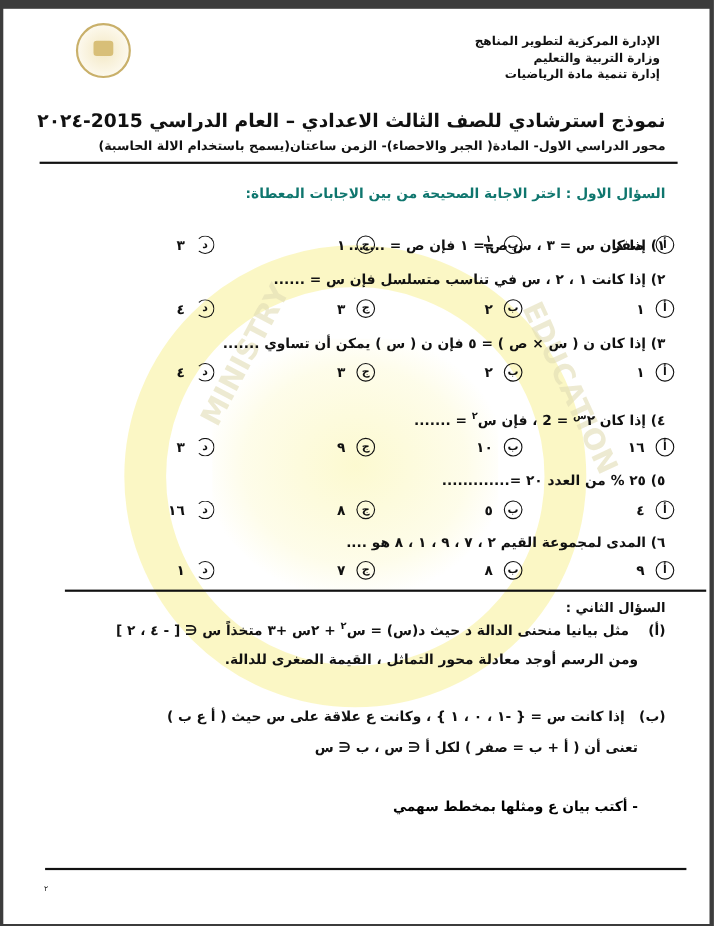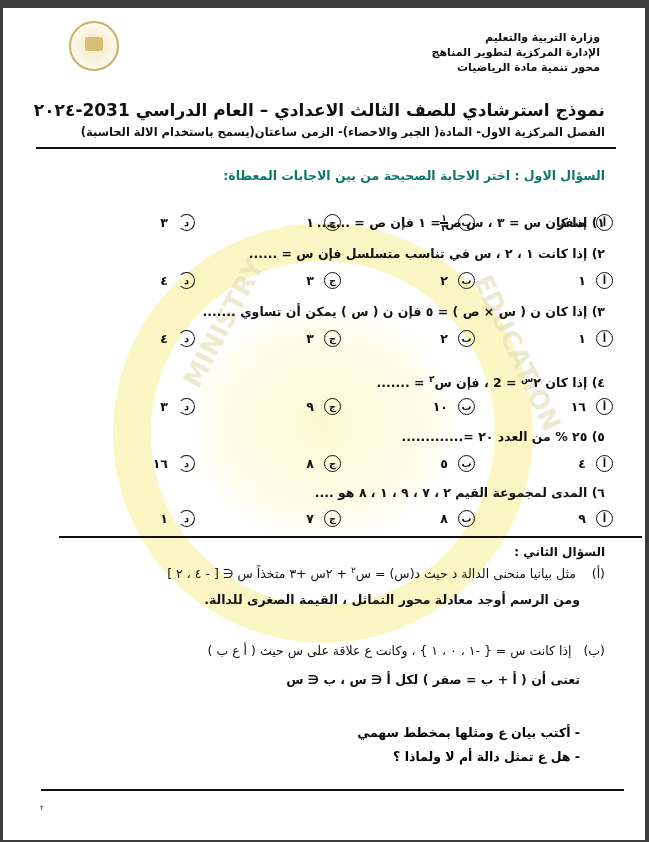--- a/index.html
+++ b/index.html
@@ -75,21 +75,21 @@
   .o2 { right: 138px; }
   .o3 { right: 272px; }
   .o4 { right: 418px; }
   .sup { font-size: 9px; vertical-align: super; }
   .frac { display: inline-flex; flex-direction: column; align-items: center; font-size: 9px; line-height: 8px; }
   .frac .bar { width: 8px; height: 1.5px; background: #111; }
   .q2-head {
     position: absolute; right: 40px; top: 537px; font-weight: bold; font-size: 12px; color: #111;
   }
   .part {
-    position: absolute; right: 40px; font-weight: normal; font-size: 12.5px; color: #111; white-space: nowrap;
+    position: absolute; right: 40px; font-weight: bold; font-size: 12.5px; color: #111; white-space: nowrap;
   }
   .part-cont {
     position: absolute; font-weight: bold; font-size: 12.5px; color: #111; white-space: nowrap;
   }
   .bullet {
     position: absolute; right: 65px; font-weight: bold; font-size: 12.5px; color: #000000; white-space: nowrap;
   }
   .page-num {
     position: absolute; left: 37px; top: 796px; font-size: 7px; color: #111;
   }
@@ -102,27 +102,27 @@
   <div class="watermark"></div>
   <div class="watermark-inner"></div>
   <div class="wm-text" style="left:150px; top:300px; transform: rotate(-62deg);">MINISTRY</div>
   <div class="wm-text" style="left:430px; top:330px; transform: rotate(65deg);">EDUCATION</div>
 
   <div class="logo">
     <div class="logo-core"></div>
   </div>
 
   <div class="ministry rtl">
+    <div>الإدارة المركزية لتطوير المناهج</div>
     <div>وزارة التربية والتعليم</div>
-    <div>الإدارة المركزية لتطوير المناهج</div>
-    <div>محور تنمية مادة الرياضيات</div>
-  </div>
-
-  <div class="title rtl">نموذج استرشادي للصف الثالث الاعدادي – العام الدراسي 2031-٢٠٢٤</div>
-  <div class="subtitle rtl">الفصل المركزية الاول- المادة( الجبر والاحصاء)- الزمن ساعتان(يسمح باستخدام الالة الحاسبة)</div>
+    <div>إدارة تنمية مادة الرياضيات</div>
+  </div>
+
+  <div class="title rtl">نموذج استرشادي للصف الثالث الاعدادي – العام الدراسي 2015-٢٠٢٤</div>
+  <div class="subtitle rtl">محور الدراسي الاول- المادة( الجبر والاحصاء)- الزمن ساعتان(يسمح باستخدام الالة الحاسبة)</div>
   <div class="hr" style="left:33px; top:139px; width:580px; height:2px;"></div>
 
   <div class="q1-head rtl">السؤال الاول : اختر الاجابة الصحيحة من بين الاجابات المعطاة:</div>
 
   <div class="qline rtl" style="top:180px;margin-top:27px;">
     <span>١)</span>
     <span>إذا كان س = ٣ ، س ص = ١ فإن ص = .......</span>
   </div>
   <div class="opt-row" style="top:206px;">
     <div class="opt o1">
@@ -272,17 +272,16 @@
   </div>
   <div class="part-cont rtl" style="right:65px; top:584px;margin-left:20px;">ومن الرسم أوجد معادلة محور التماثل ، القيمة الصغرى للدالة.</div>
 
   <div class="part rtl" style="top:635px;">
     <span>(ب)</span>&nbsp;&nbsp;
     <span>إذا كانت س = { -١ ، ٠ ، ١ } ، وكانت ع علاقة على س حيث ( أ ع ب )</span>
   </div>
   <div class="part-cont rtl" style="right:65px; top:664px;">تعنى أن ( أ + ب = صفر ) لكل أ ∈ س ، ب ∈ س</div>
 
   <div class="bullet rtl" style="top:717px;">- أكتب بيان ع ومثلها بمخطط سهمي</div>
-  <div class="bullet rtl" style="top:741px;">- هل ع تمثل دالة أم لا ولماذا ؟</div>
 
   <div class="hr" style="left:38px; top:781px; width:583px; height:2px;"></div>
   <div class="page-num">٢</div>
 </div>
 
 </body></html>

